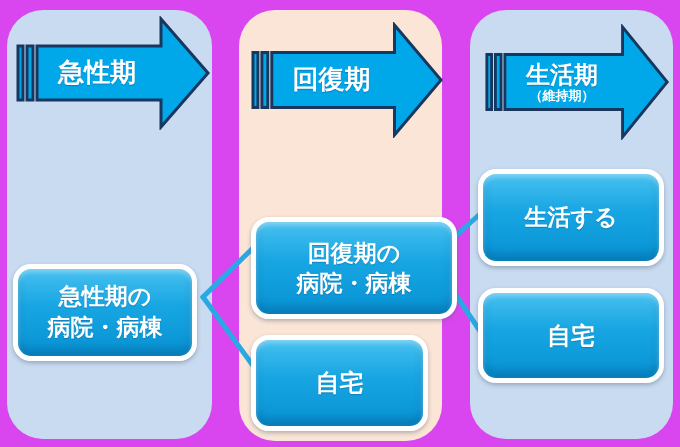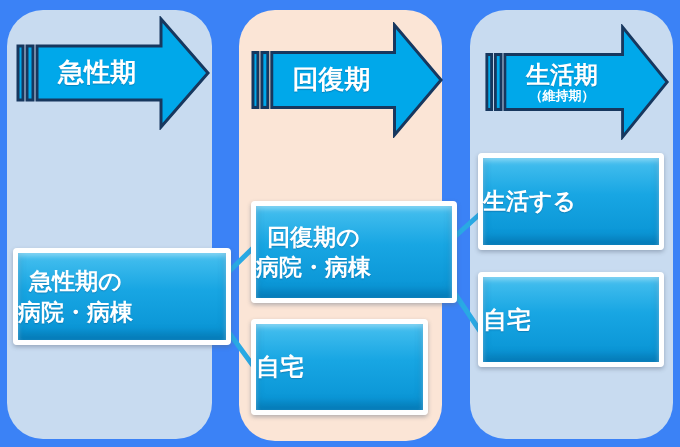--- a/index.html
+++ b/index.html
@@ -1,17 +1,17 @@
 <!DOCTYPE html>
 <html style="--col-blue: #C8DBF0; --col-peach: #FBE5D6; --arrow-fill: #00A8EA; --arrow-stroke: #17375E; --connector: #29A9E4; --box-border: #FFFFFF; --box-top: #47C0EF; --box-mid: #18A6E3; --box-bottom: #0792D3; --label-text: #FFFFFF;"><head>
 <meta charset="utf-8">
 <style>
   html,body{margin:0;padding:0;background:#ffffff;}
   .canvas{
-    position:relative;width:680px;height:447px;overflow:hidden;background:#3b82f6;
+    position:relative;width:680px;height:447px;overflow:hidden;background:#d946ef;
     font-family:"Liberation Sans","DejaVu Sans",sans-serif;
   }
   .column{position:absolute;border-radius:36px;z-index:1;}
   .col-blue{background:var(--col-blue);}
   .col-peach{background:var(--col-peach);}
   #col-acute{left:7px;top:10px;width:205px;height:429px;}
   #col-recovery{left:239px;top:10px;width:203px;height:431px;}
   #col-life{left:470px;top:10px;width:203px;height:429px;}
 
   .connectors{position:absolute;left:0;top:0;z-index:2;}
@@ -24,24 +24,24 @@
     position:absolute;left:11%;top:0;width:62%;height:100%;
     display:flex;flex-direction:column;align-items:center;justify-content:center;
     pointer-events:none;
   }
   .arrow-label{color:var(--label-text);font-size:26px;font-weight:bold;line-height:1.05;text-shadow:0 1px 1px rgba(0,60,110,.35);}
   .arrow-sublabel{color:var(--label-text);font-size:13px;font-weight:bold;line-height:1.05;margin-top:2px;}
   .arrow-sublabel:empty{display:none;}
 
   .box{
     position:absolute;z-index:4;box-sizing:border-box;
-    border:5px solid var(--box-border);border-radius:4px;
+    border:5px solid var(--box-border);border-radius:18px;
     background:linear-gradient(180deg,var(--box-top) 0%,var(--box-mid) 42%,var(--box-bottom) 100%);
     box-shadow:0 2px 4px rgba(90,105,125,.45), inset 0 3px 5px rgba(255,255,255,.35), inset 0 -7px 9px rgba(0,70,120,.30);
-    display:flex;align-items:center;justify-content:flex-start;text-align:center;
+    display:flex;align-items:center;justify-content:center;text-align:center;margin-top:16px;
   }
   .box-text{color:var(--label-text);font-weight:bold;font-size:23px;line-height:1.32;text-shadow:0 1px 1px rgba(0,60,110,.3);}
   .bl{display:block;}
   .bl:empty{display:none;}
 </style>
 </head>
 <body>
 
 <div class="canvas">
 
@@ -85,21 +85,21 @@
       <rect x="3" y="30" width="5" height="54"></rect>
       <rect x="12" y="30" width="6" height="54"></rect>
       <polygon points="22,30 146,30 146,3 193,57 146,111 146,84 22,84"></polygon>
     </svg>
     <div class="arrow-label-layer">
       <span class="arrow-label" style="font-size:24px;">生活期</span>
       <span class="arrow-sublabel">（維持期）</span>
     </div>
   </div>
 
-  <div class="box" style="left:13px;top:248px;width:218px;height:97px;">
+  <div class="box" style="left:13px;top:248px;width:184px;height:97px;font-family:Liberation Serif, serif;">
     <div class="box-text">
       <span class="bl">急性期の</span>
       <span class="bl">病院・病棟</span>
     </div>
   </div>
 
   <div class="box" style="left:251px;top:201px;width:206px;height:102px;">
     <div class="box-text">
       <span class="bl">回復期の</span>
       <span class="bl">病院・病棟</span>

